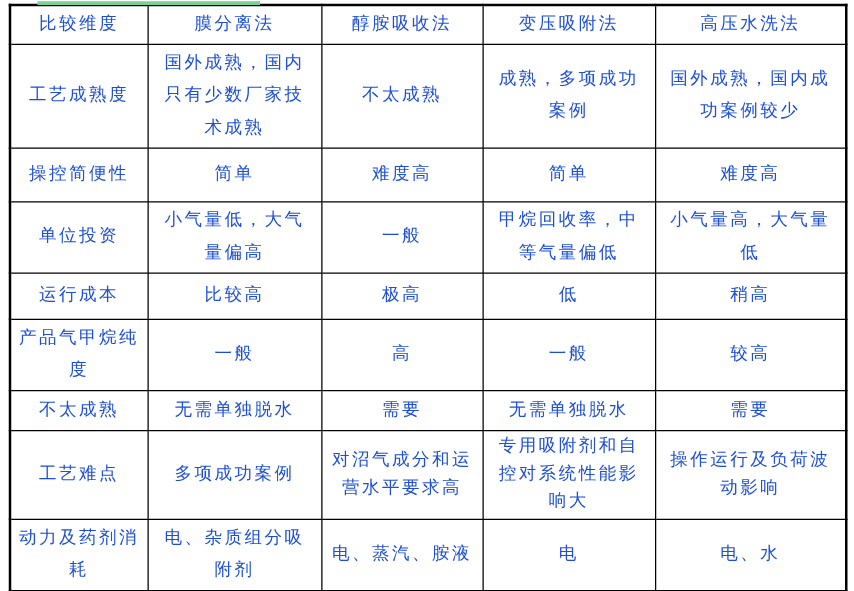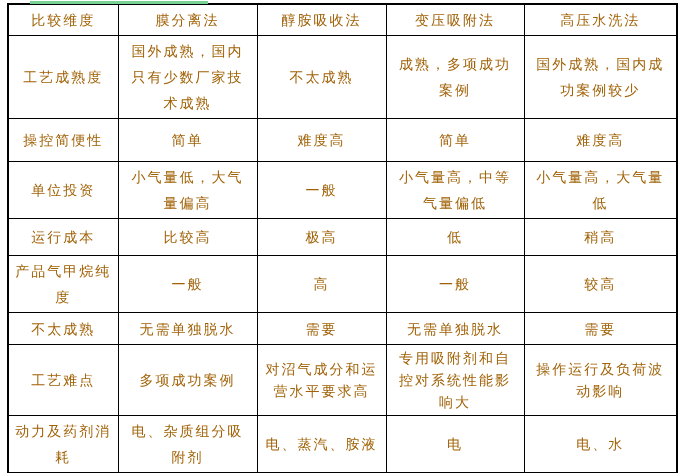--- a/index.html
+++ b/index.html
@@ -5,22 +5,22 @@
   html, body {
     margin: 0;
     padding: 0;
     background: #ffffff;
   }
   .page {
     position: relative;
     width: 683px;
     height: 473px;
     background: #ffffff;
-    font-family: Liberation Sans, sans-serif;
-    color: #a16207;
+    font-family: Liberation Mono, monospace;
+    color: #1d4ed8;
     overflow: hidden;
     border-radius: 6px;
   }
   .green-mark {
     position: absolute;
     left: 30px;
     top: 1px;
     width: 178px;
     height: 3px;
     background: #76d295;
@@ -103,21 +103,21 @@
         <td>简单</td>
         <td>难度高</td>
         <td>简单</td>
         <td>难度高</td>
       </tr>
 
       <tr class="r2">
         <td>单位投资</td>
         <td>小气量低，大气量偏高</td>
         <td>一般</td>
-        <td>小气量高，中等气量偏低</td>
+        <td>甲烷回收率，中等气量偏低</td>
         <td>小气量高，大气量低</td>
       </tr>
 
       <tr class="r3">
         <td>运行成本</td>
         <td>比较高</td>
         <td>极高</td>
         <td>低</td>
         <td>稍高</td>
       </tr>

